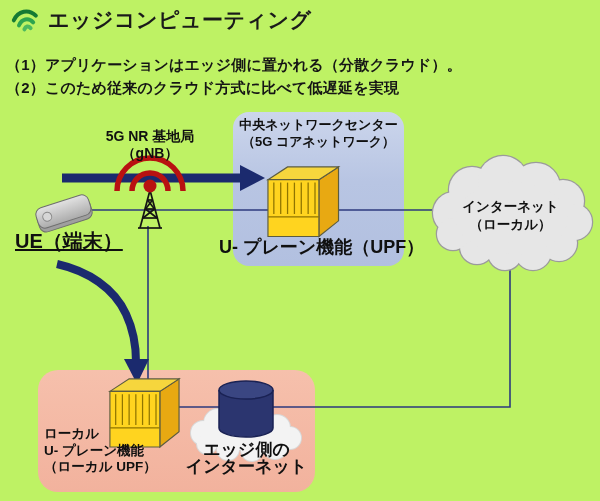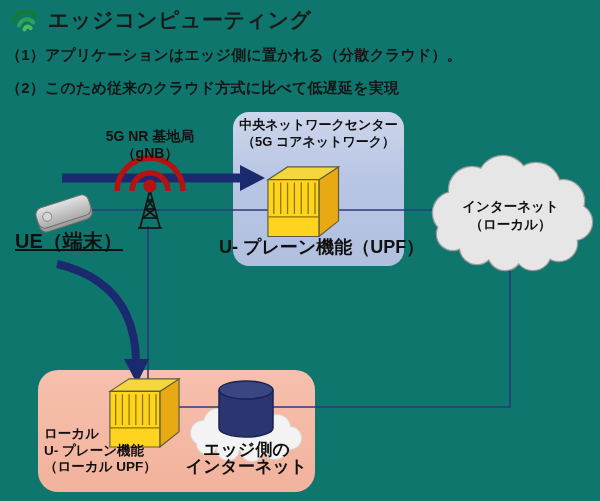--- a/index.html
+++ b/index.html
@@ -1,24 +1,24 @@
 <!DOCTYPE html>
 <html><head>
 <meta charset="utf-8">
 <style>
   html,body{margin:0;padding:0;background:#fff;}
   .stage{
-    position:relative;width:600px;height:501px;background:#0f766e;overflow:hidden;
+    position:relative;width:600px;height:501px;background:#bef264;overflow:hidden;
     font-family:"Liberation Sans","DejaVu Sans",sans-serif;color:#111;
   }
   .abs{position:absolute;}
   .title-row{left:10px;top:6px;display:flex;align-items:center;gap:8px;}
   .page-title{font-size:21px;font-weight:bold;letter-spacing:0.5px;color:#1a1a1a;}
   .note{left:6px;font-size:15px;font-weight:600;color:#151515;letter-spacing:0.2px;white-space:nowrap;}
-  .note1{top:46px;} .note2{top:79px;text-align:center;}
+  .note1{top:56px;} .note2{top:79px;text-align:center;}
   .core-box{
     left:233px;top:112px;width:171px;height:154px;border-radius:16px;
     background:linear-gradient(180deg,#ccd6ec 0%,#b8c5e3 45%,#b2c0e0 100%);
     z-index:1;
   }
   .edge-box{
     left:38px;top:370px;width:277px;height:122px;border-radius:20px;
     background:linear-gradient(180deg,#f6c0ac 0%,#f2b29d 100%);
     z-index:1;
   }

